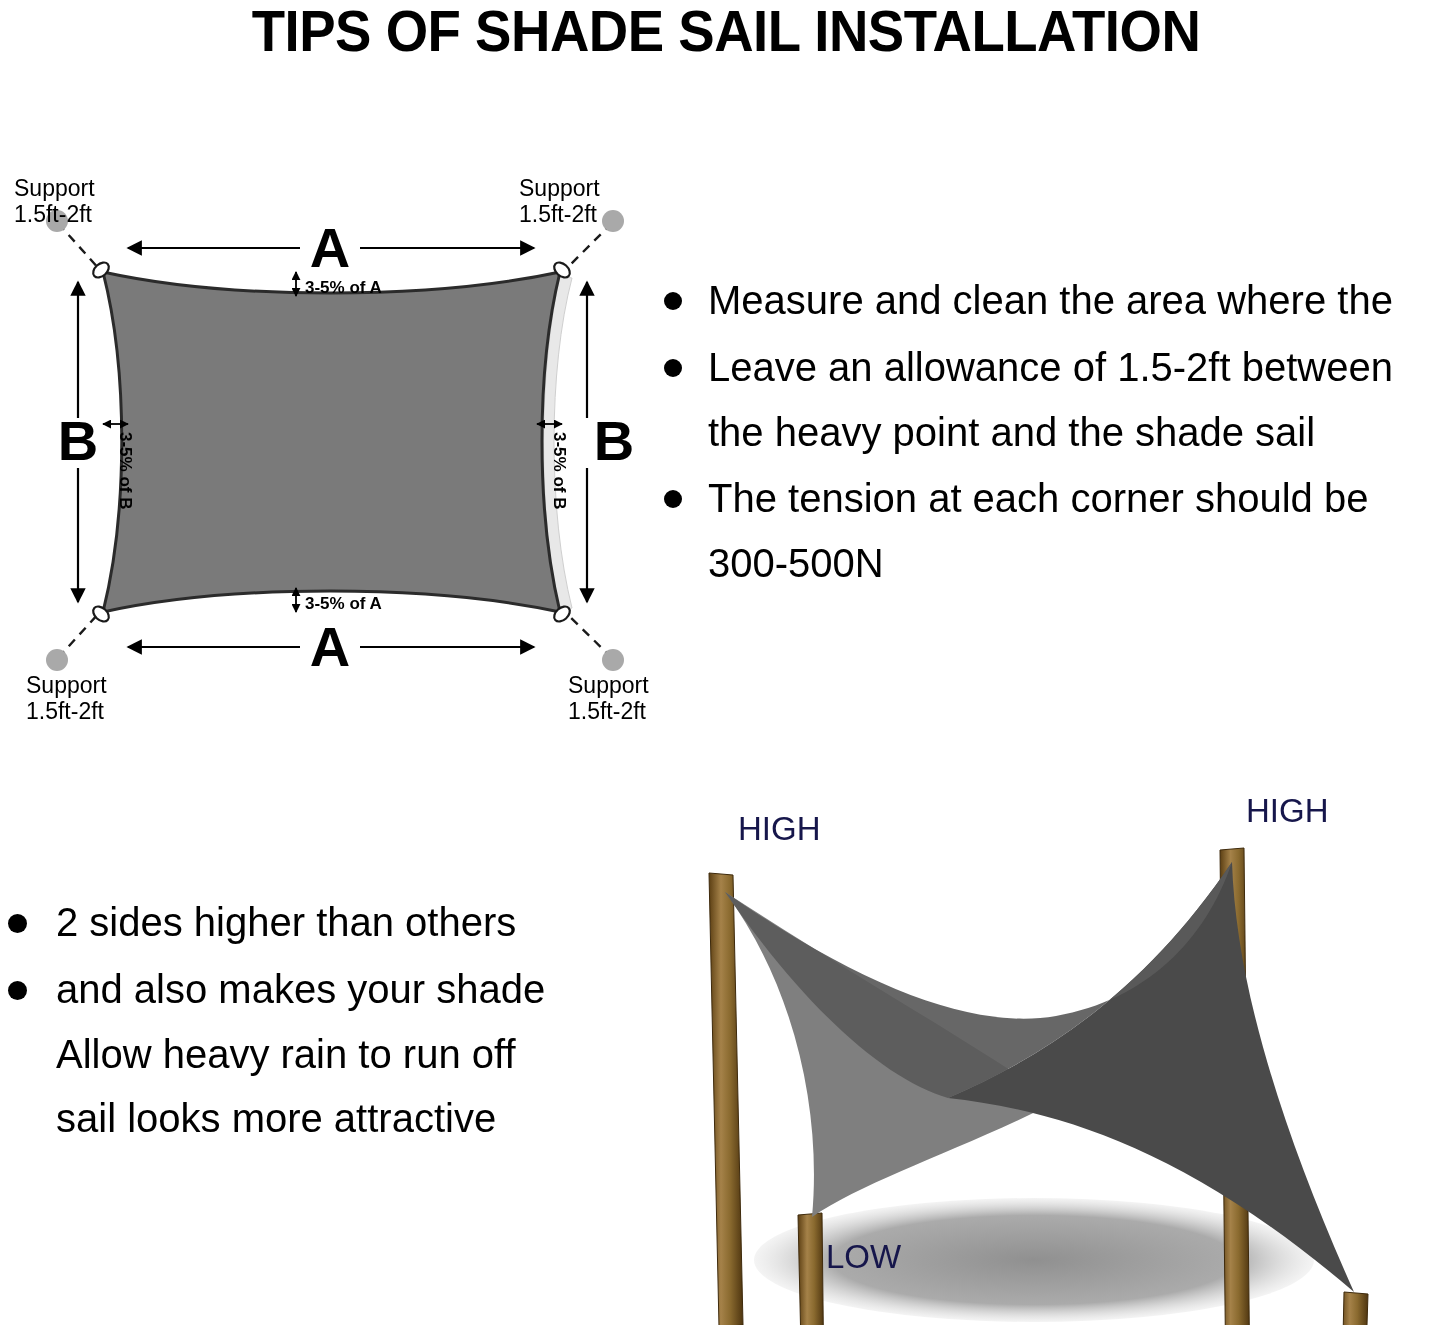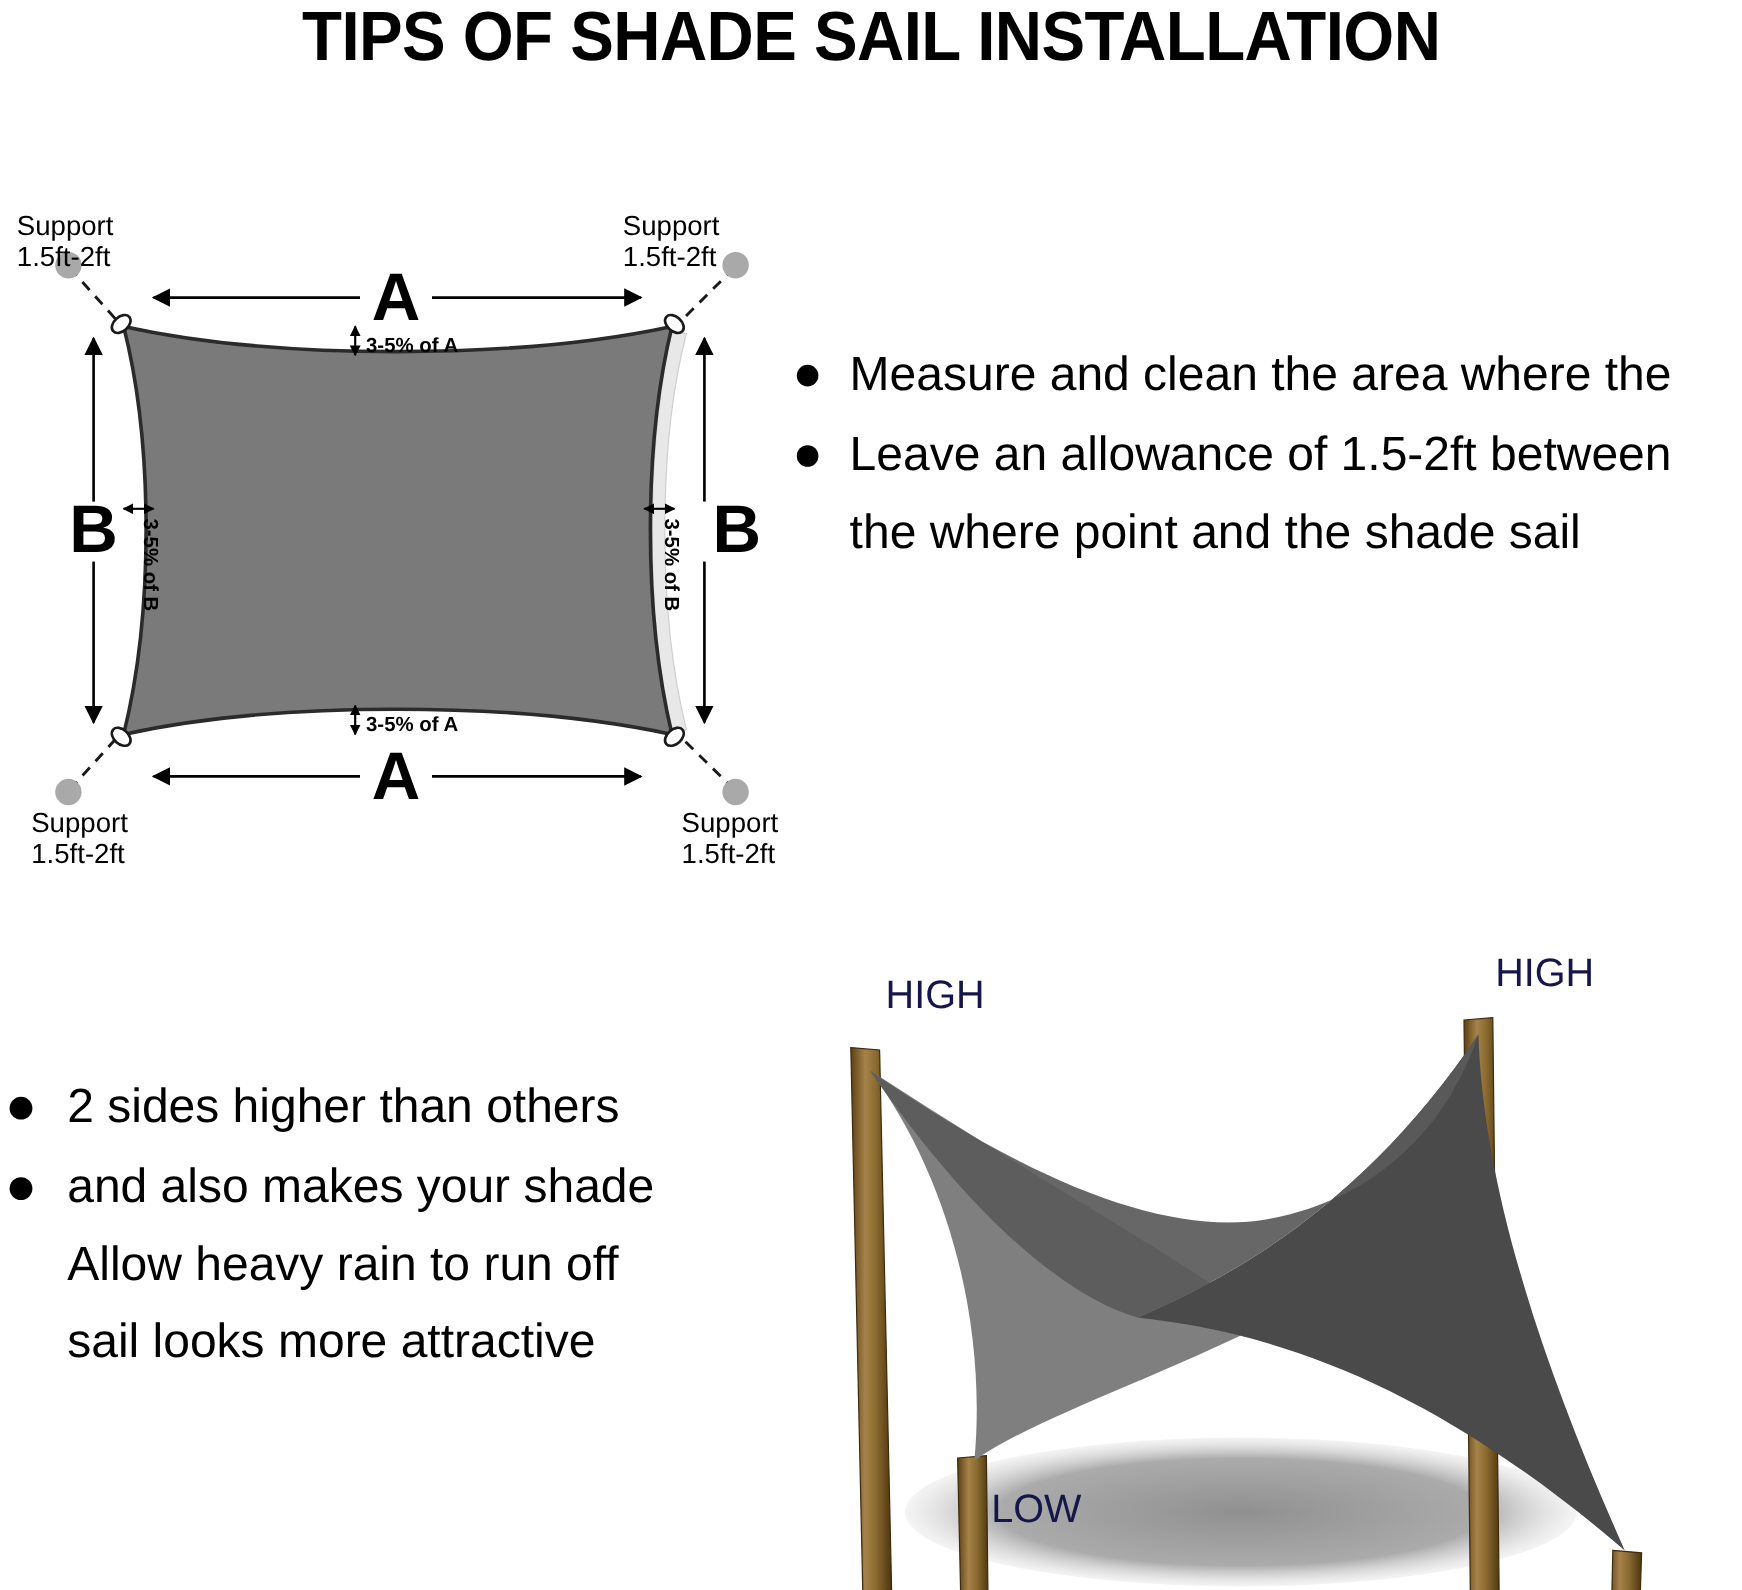--- a/index.html
+++ b/index.html
@@ -18,21 +18,21 @@
     letter-spacing:-0.5px;
     transform:scaleX(0.94);
     transform-origin:center center;
     white-space:nowrap;
     line-height:1;
   }
 
   
   .panel{position:absolute;}
   #panel-rect-diagram{left:0px;top:160px;width:660px;height:580px;}
-  #panel-tips-list{left:648px;top:280px;width:804px;height:420px;}
+  #panel-tips-list{left:648px;top:268px;width:804px;height:420px;}
   #panel-hyperbolic-list{left:0px;top:890px;width:640px;height:350px;}
   #panel-hyperbolic-diagram{left:626px;top:780px;width:812px;height:545px;}
 
   
   ul.bullets{list-style:none;margin:0;padding:0;}
   ul.bullets li{
     position:relative;
     padding-left:54px;
     margin:0 0 6px 0;
   }
@@ -200,21 +200,26 @@
 
 <div class="panel" id="panel-tips-list">
   <ul class="bullets">
     <li>
       <span class="dot"></span>
       <span class="txt">Measure and clean the area where the</span>
     </li>
     <li>
       <span class="dot"></span>
       <span class="txt">Leave an allowance of 1.5-2ft between</span>
-      <span class="txt">the where point and the shade sail</span>
+      <span class="txt">the heavy point and the shade sail</span>
+    </li>
+    <li>
+      <span class="dot"></span>
+      <span class="txt">The tension at each corner should be</span>
+      <span class="txt">300-500N</span>
     </li>
   </ul>
 </div>
 
 <div class="panel" id="panel-hyperbolic-list">
   <ul class="bullets">
     <li>
       <span class="dot"></span>
       <span class="txt">2 sides higher than others</span>
     </li>

